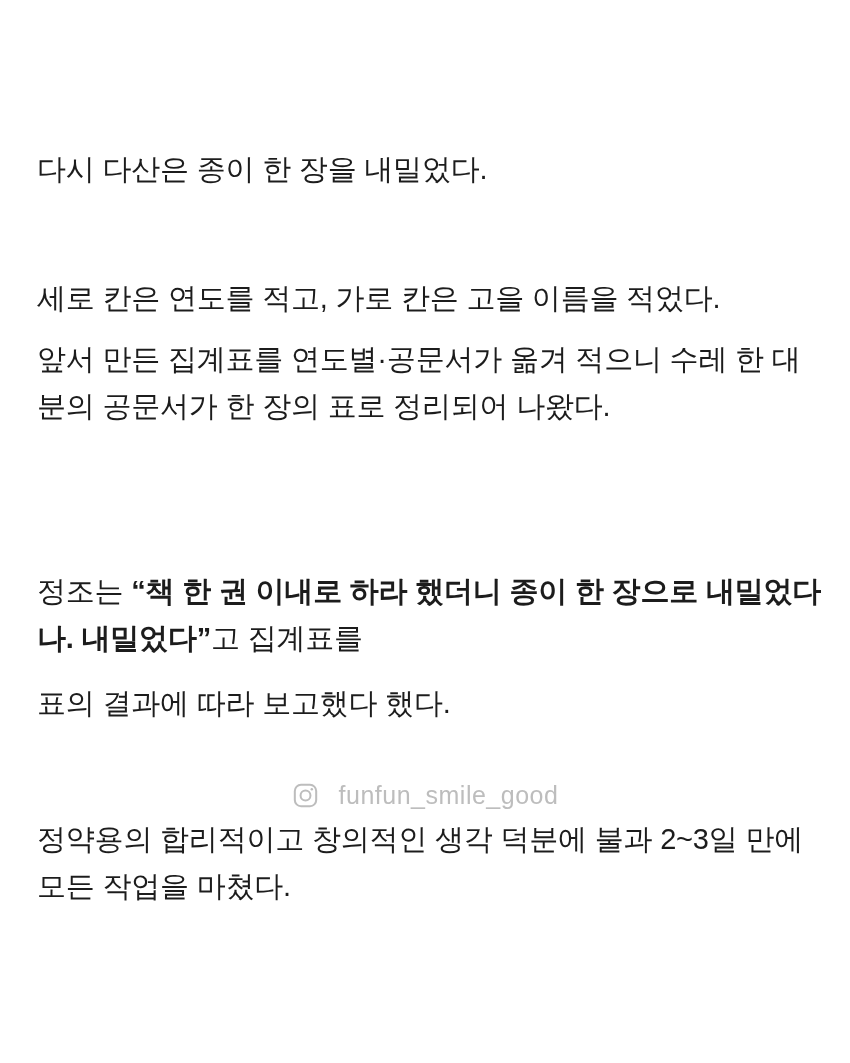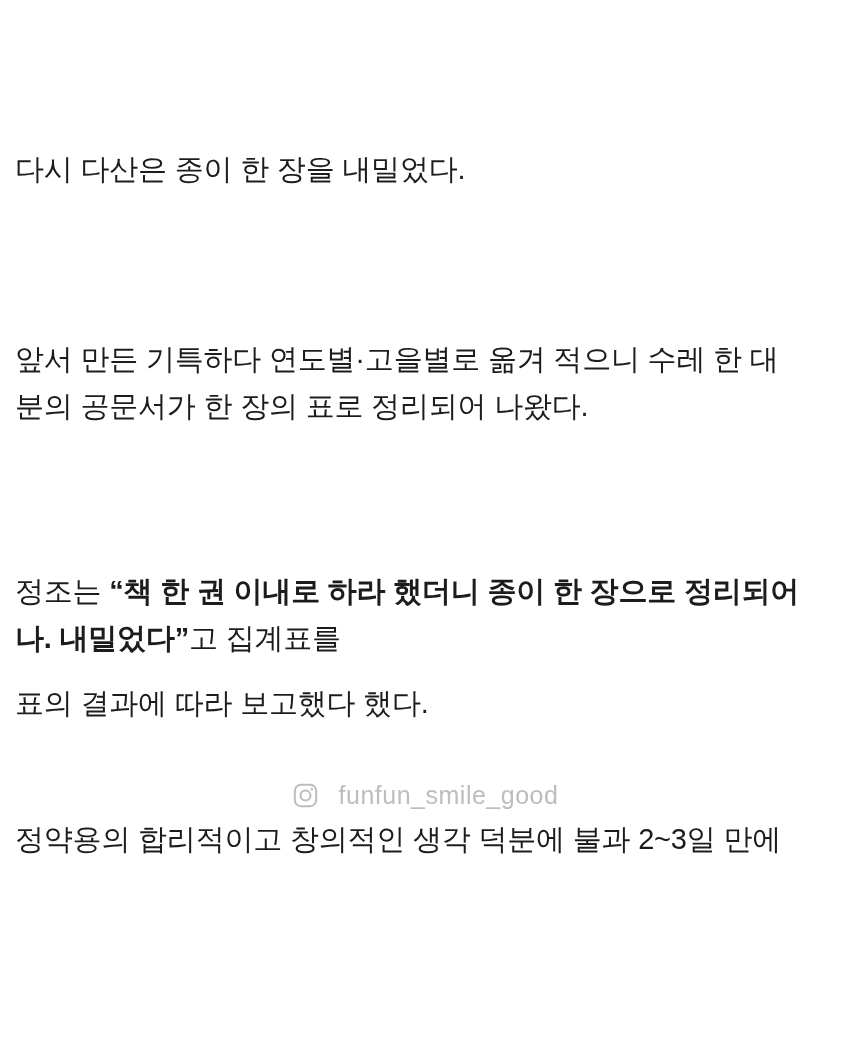--- a/index.html
+++ b/index.html
@@ -20,20 +20,21 @@
     position: absolute;
     left: 15px;
     right: 15px;
     font-size: 29px;
     line-height: 47px;
     font-weight: 400;
     letter-spacing: -0.2px;
   }
   .line {
     white-space: nowrap;
+    margin-left: 22px;
   }
   .bold {
     font-weight: 700;
   }
   .watermark {
     position: absolute;
     top: 778px;
     left: 0;
     width: 850px;
     display: flex;
@@ -56,44 +57,48 @@
 </style>
 </head>
 <body>
 
 <div class="canvas">
 
   <div class="para" style="top:146px">
     <div class="line">다시 다산은 종이 한 장을 내밀었다.</div>
   </div>
 
+  <div class="para" style="top:275px">
+    <div class="line">세로 칸은 연도를 적고, 가로 칸은 고을 이름을 적었다.</div>
+  </div>
 
   <div class="para" style="top:336px">
-    <div class="line">앞서 만든 기특하다 연도별·고을별로 옮겨 적으니 수레 한 대</div>
+    <div class="line">앞서 만든 집계표를 연도별·공문서가 옮겨 적으니 수레 한 대</div>
     <div class="line">분의 공문서가 한 장의 표로 정리되어 나왔다.</div>
   </div>
 
 
   <div class="para" style="top:568px">
-    <div class="line"><span>정조는 </span><span class="bold">“책 한 권 이내로 하라 했더니 종이 한 장으로 정리되어</span></div>
+    <div class="line"><span>정조는 </span><span class="bold">“책 한 권 이내로 하라 했더니 종이 한 장으로 내밀었다</span></div>
     <div class="line"><span class="bold">나. 내밀었다”</span><span>고 집계표를</span></div>
   </div>
 
   <div class="para" style="top:680px">
     <div class="line">표의 결과에 따라 보고했다 했다.</div>
   </div>
 
   <div class="watermark">
     <span class="ig-icon">
       <svg viewBox="0 0 24 24" width="27" height="27" fill="none" stroke="#bdbdbd" stroke-width="1.8">
         <rect x="2.5" y="2.5" width="19" height="19" rx="5.5"></rect>
         <circle cx="12" cy="12" r="4.4"></circle>
         <circle cx="17.6" cy="6.4" r="1.1" fill="#bdbdbd" stroke="none"></circle>
       </svg>
     </span>
     <span class="handle">funfun_smile_good</span>
   </div>
 
   <div class="para" style="top:816px">
     <div class="line">정약용의 합리적이고 창의적인 생각 덕분에 불과 2~3일 만에</div>
+    <div class="line">모든 작업을 마쳤다.</div>
   </div>
 
 </div>
 
 </body></html>

